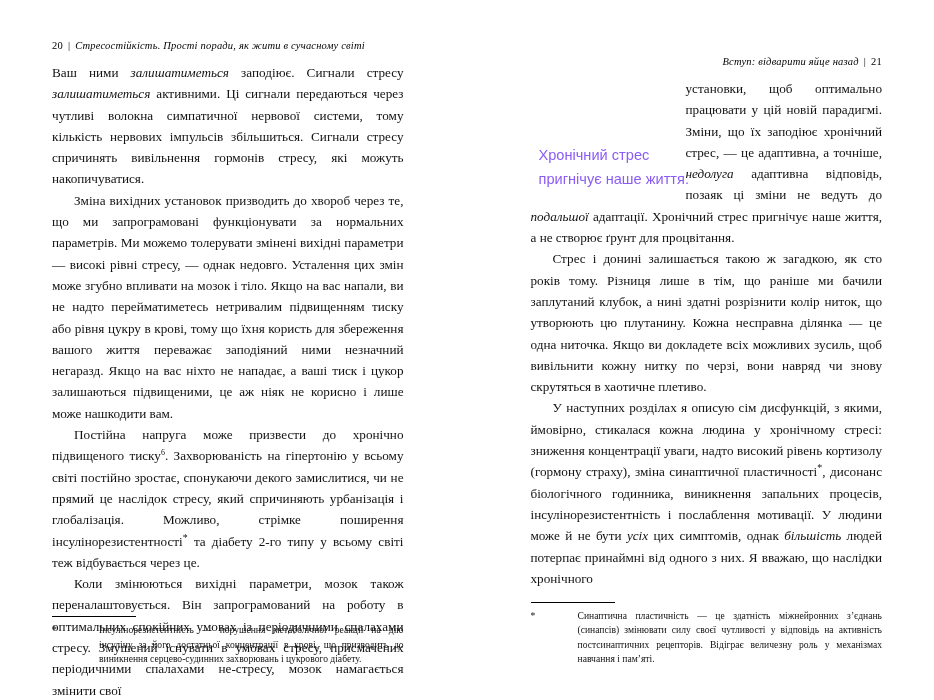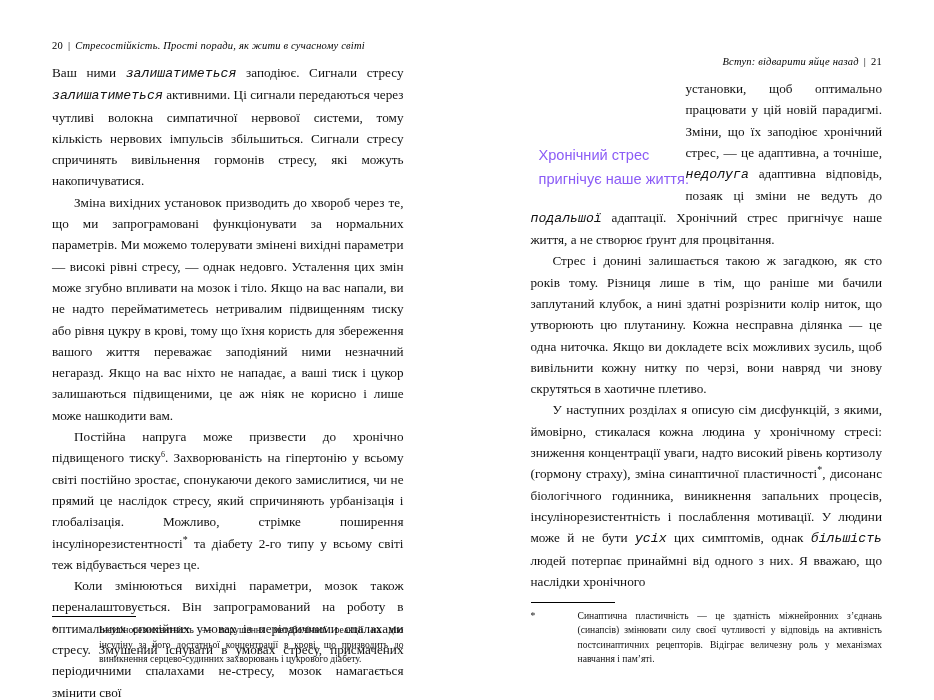--- a/index.html
+++ b/index.html
@@ -58,21 +58,21 @@
     text-align: justify;
     text-justify: inter-word;
     hyphens: manual;
   }
   .col p {
     margin: 0;
     text-indent: 22px;
   }
   .col p.noindent { text-indent: 0; }
 
-  em, .it { font-style: italic; font-family: Liberation Mono, monospace; }
+  em, .it { font-style: italic; }
   sup.fn {
     font-size: 8px;
     vertical-align: super;
     line-height: 0;
   }
   sup.ast {
     font-size: 10px;
     vertical-align: super;
     line-height: 0;
   }

